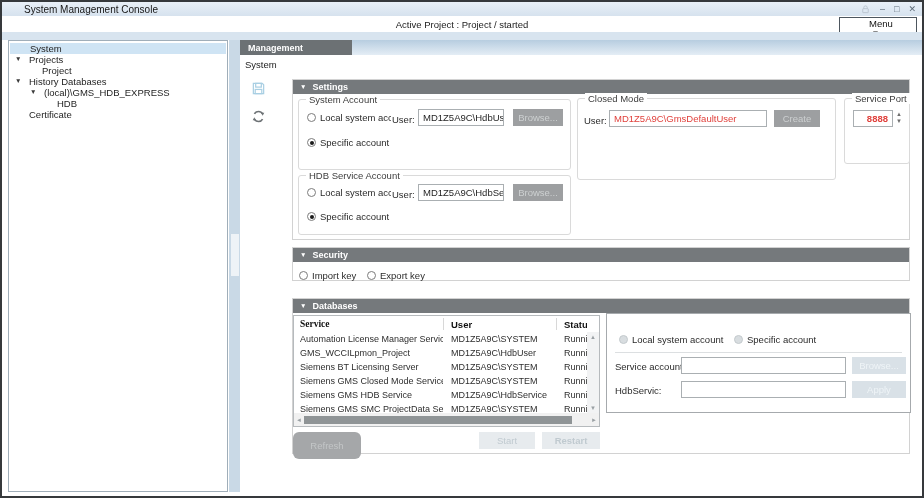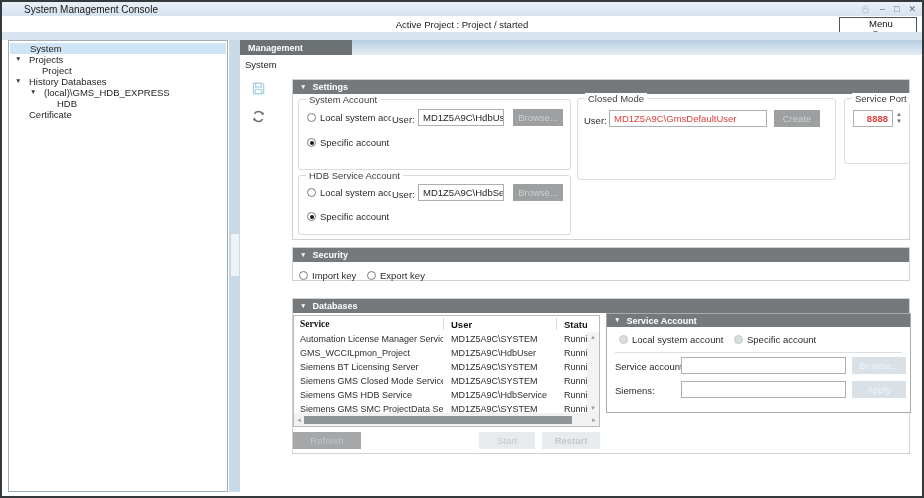--- a/index.html
+++ b/index.html
@@ -312,36 +312,32 @@
         <span>▲</span>
         <span>▼</span>
       </div>
       <div id="svc-hscroll">
         <span class="harrow" style="position:absolute; left:0;">◄</span>
         <div id="svc-hthumb"></div>
         <span class="harrow" style="position:absolute; right:0;">►</span>
       </div>
     </div>
 
-    <div class="btn btn-steel" style="left:0px; top:133px; width:68px; height:17px;">Refresh</div>
+    <div class="btn btn-steel" style="left:0px; top:133px; width:68px; height:27px;border-radius:6px;">Refresh</div>
     <div class="btn btn-light" style="left:186px; top:133px; width:56px; height:17px;">Start</div>
     <div class="btn btn-light" style="left:249px; top:133px; width:58px; height:17px;font-weight:bold;">Restart</div>
 
     <div id="svc-account-panel">
-      <div class="sec-header" style="height:13px;">
-        <span class="sec-tri">▼</span>
-        <span>Service Account</span>
-      </div>
       <span class="radio disabled" style="left:12px; top:21px;"></span>
       <span class="lbl" style="left:25px; top:20px;">Local system account</span>
       <span class="radio disabled" style="left:127px; top:21px;"></span>
       <span class="lbl" style="left:140px; top:20px;">Specific account</span>
       <div id="panel-sep"></div>
       <span class="lbl" style="left:8px; top:47px;">Service account:</span>
       <div class="field" style="left:74px; top:43px; width:165px; height:17px;"></div>
       <div class="btn btn-panel" style="left:245px; top:43px; width:54px; height:17px;">Browse...</div>
-      <span class="lbl" style="left:8px; top:71px;">Siemens:</span>
+      <span class="lbl" style="left:8px; top:71px;">HdbServic:</span>
       <div class="field" style="left:74px; top:67px; width:165px; height:17px;"></div>
       <div class="btn btn-panel" style="left:245px; top:67px; width:54px; height:17px;">Apply</div>
     </div>
   </div>
 
 </div>
 
 </body></html>

